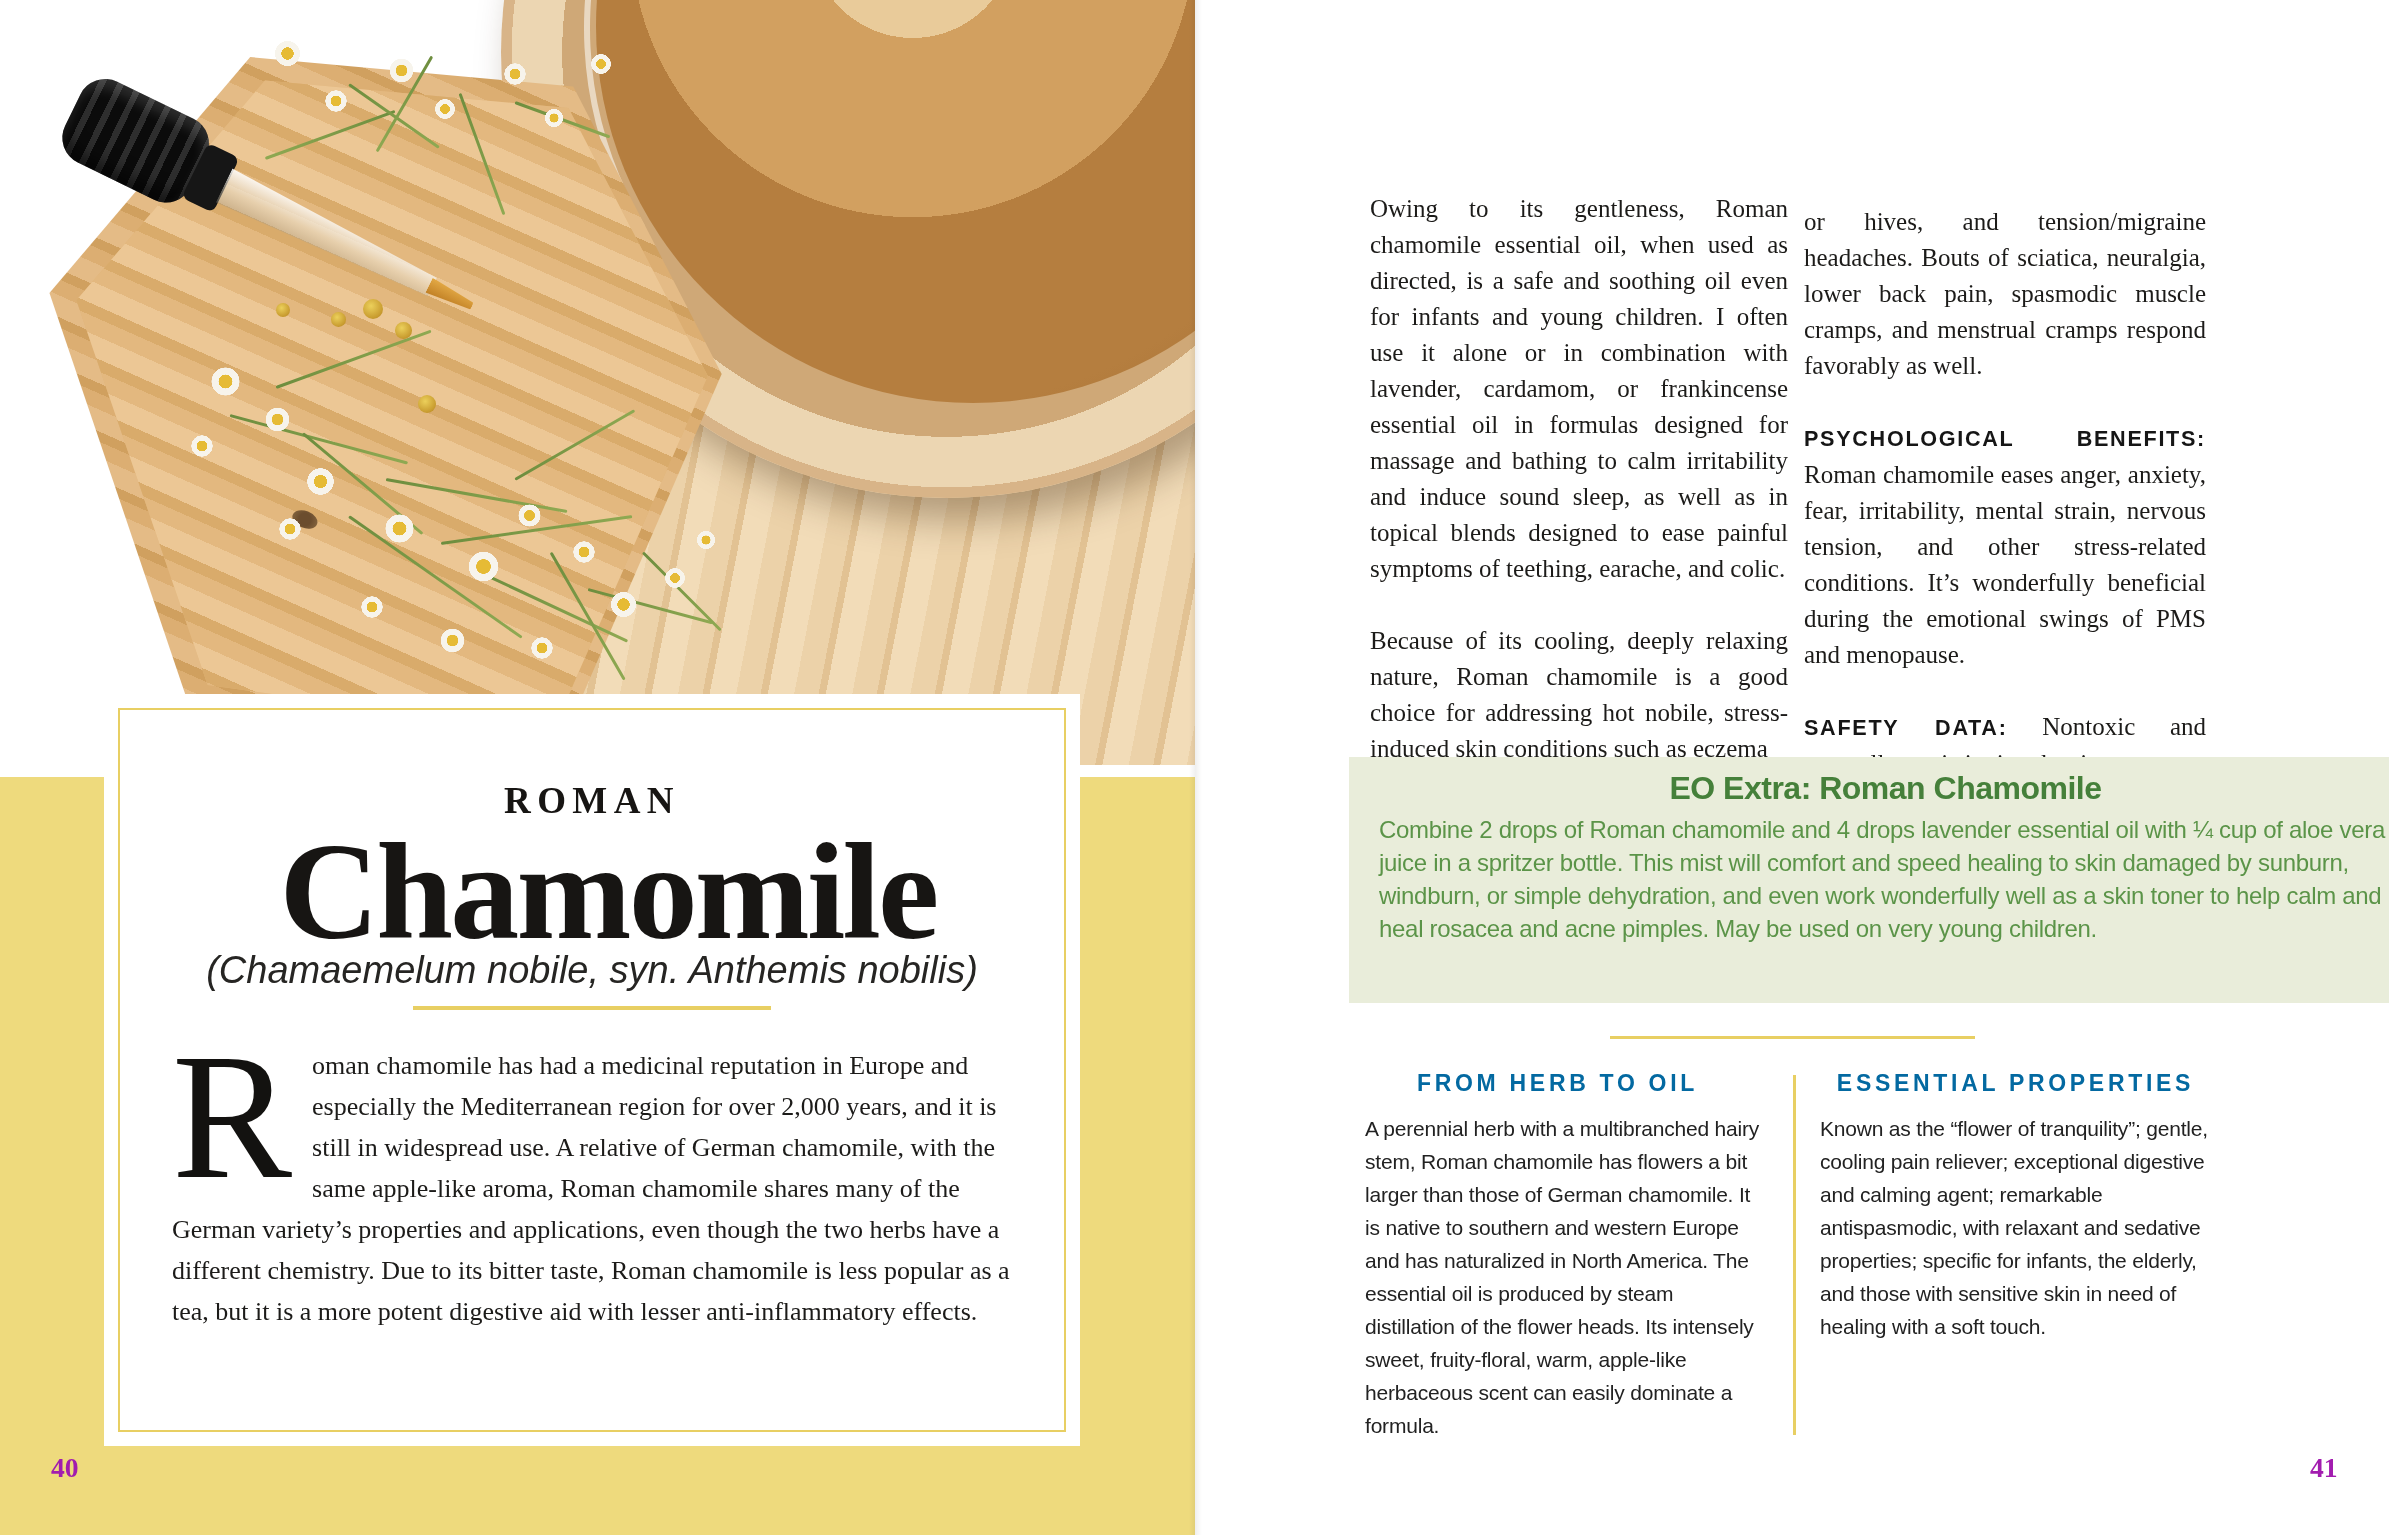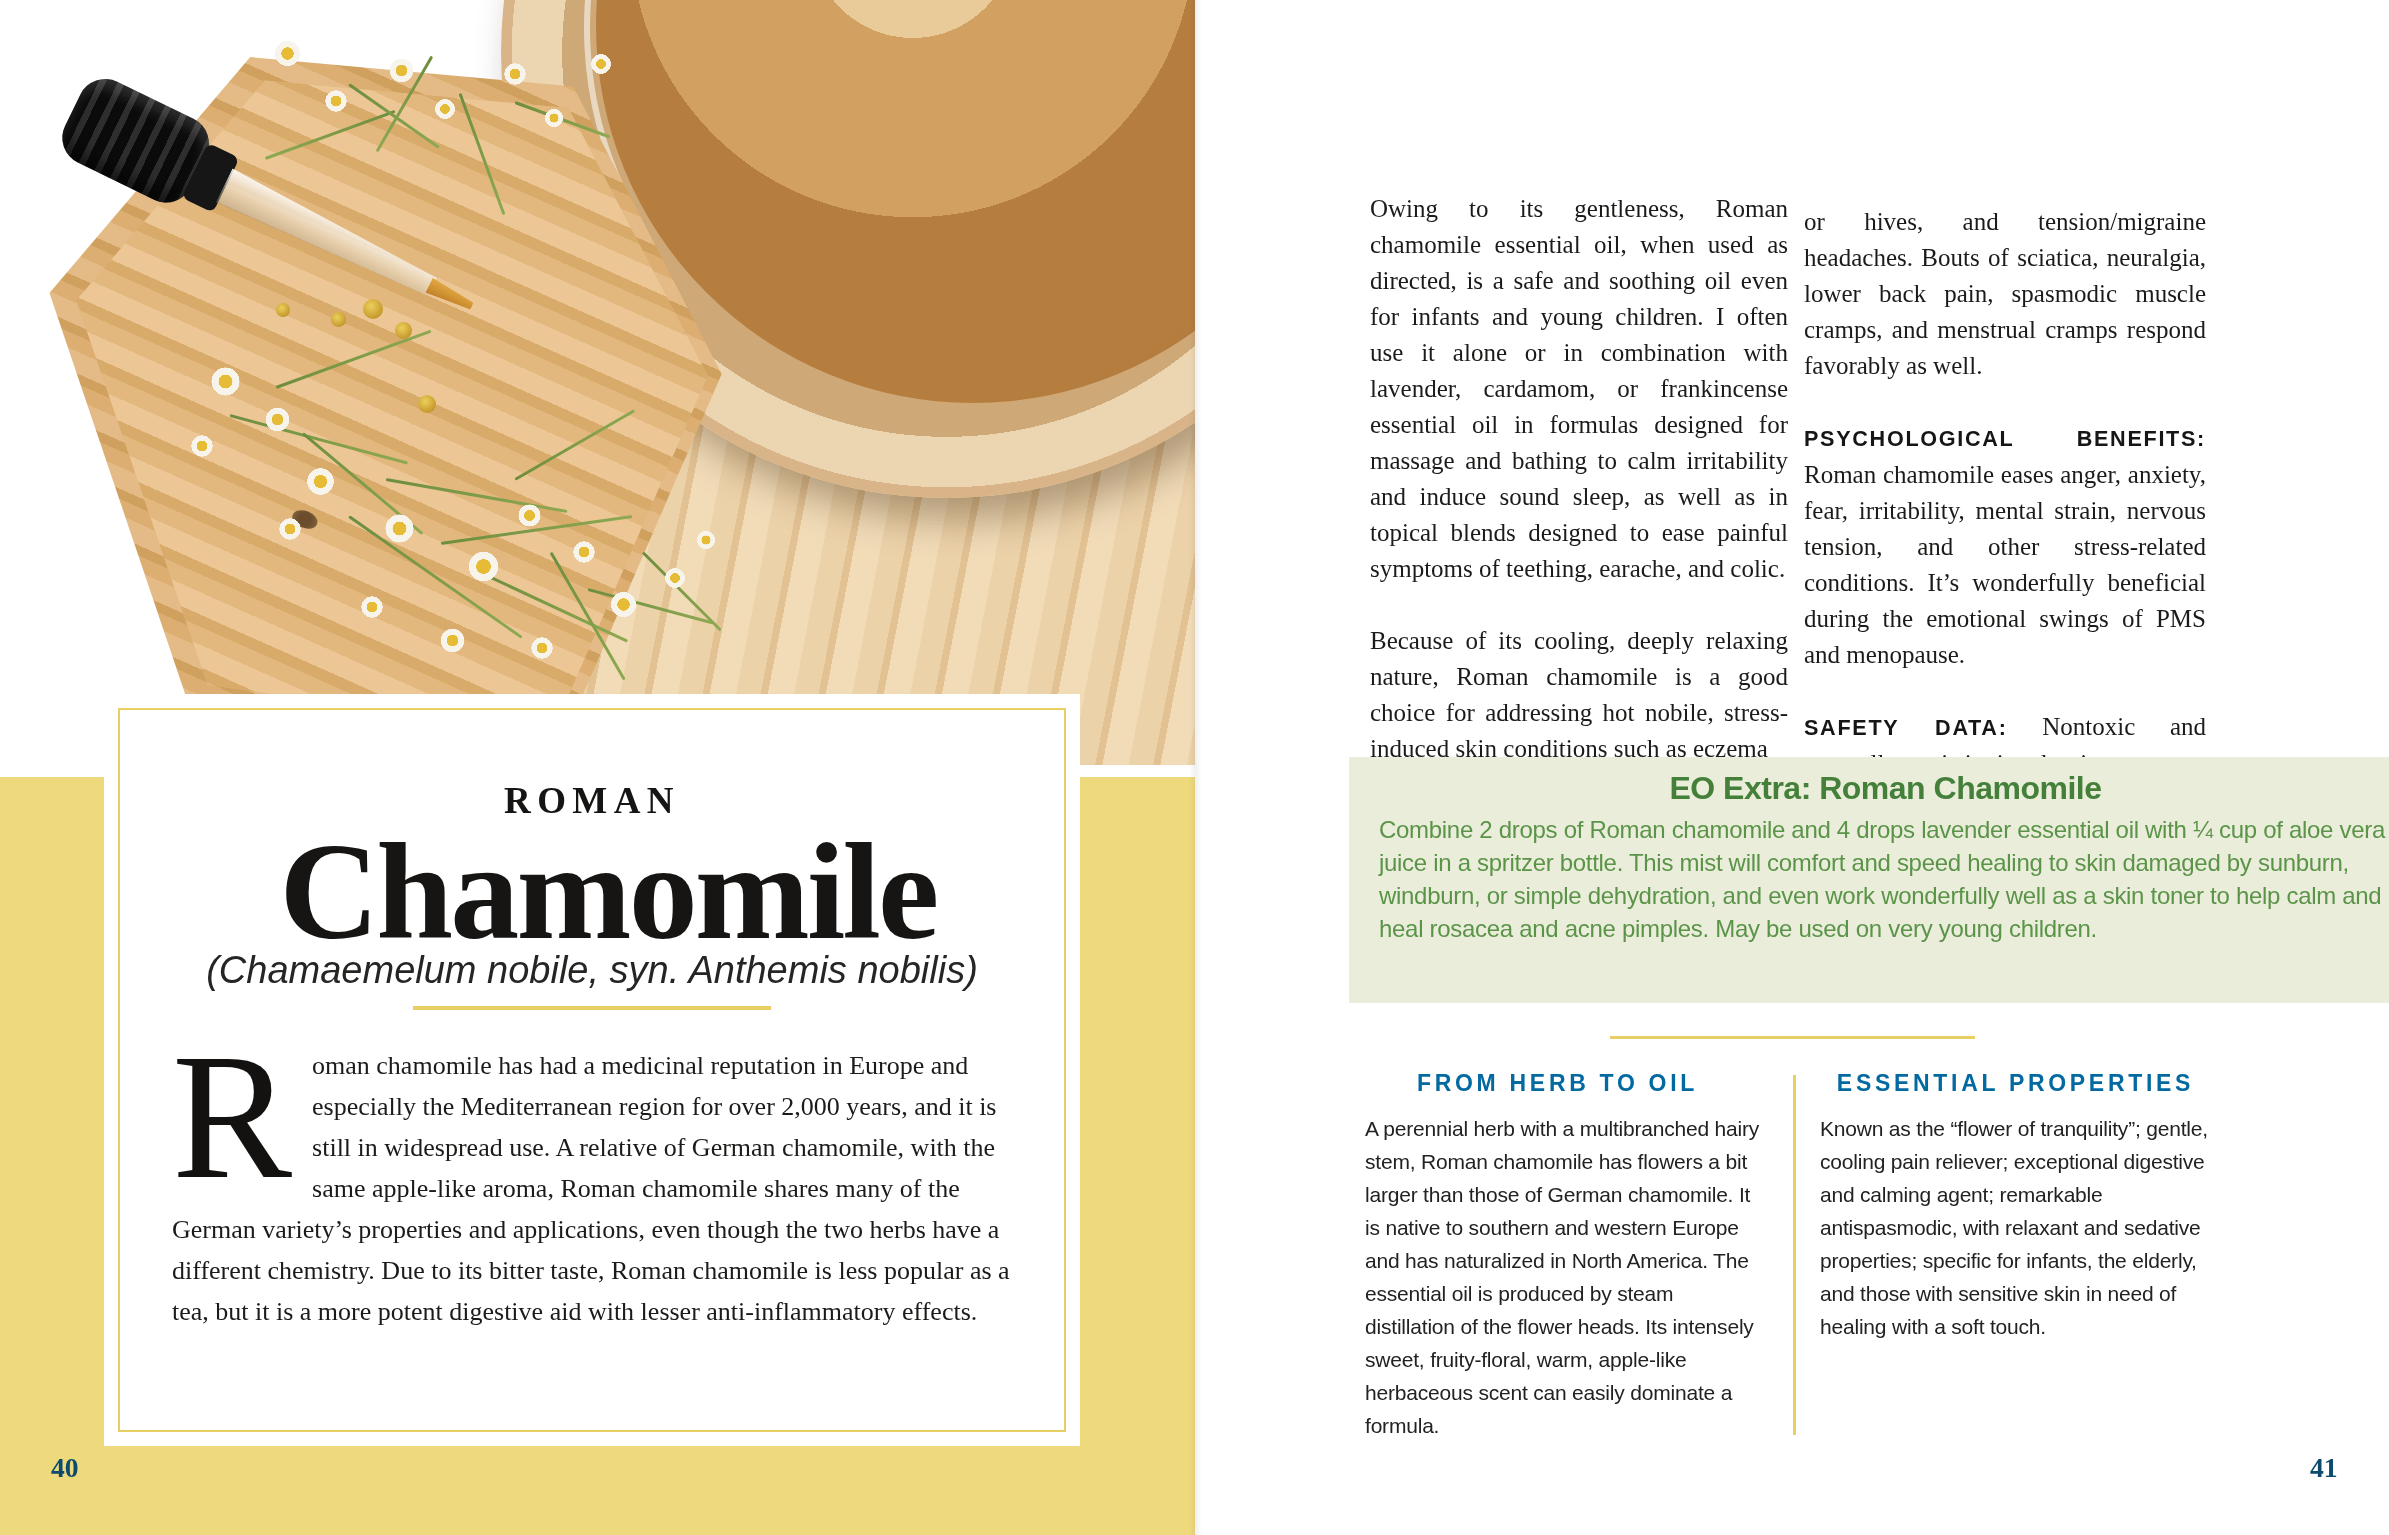--- a/index.html
+++ b/index.html
@@ -74,21 +74,21 @@
     font-family:"Liberation Serif",serif;font-weight:700;font-size:37px;letter-spacing:6.4px;color:#171513;}
   .title{position:absolute;left:0;top:108px;width:100%;margin:16px;text-align:center;
     font-family:"Liberation Serif",serif;font-weight:700;font-size:138px;line-height:147px;letter-spacing:-2.8px;color:#171513;}
   .subtitle{position:absolute;left:0;top:255px;width:100%;text-align:center;
     font-family:"Liberation Sans",sans-serif;font-style:italic;font-size:38px;color:#262523;}
   .title-rule{position:absolute;left:309px;top:312px;width:358px;height:3.7px;background:var(--rule-yellow);}
   .intro{position:absolute;left:68px;top:351px;width:842px;margin:0;
     font-size:26px;line-height:41px;text-align:left;color:var(--ink);}
   .dropcap{float:left;font-family:"Liberation Serif",serif;font-weight:400;
     font-size:180px;line-height:129px;padding:7.4px 20px 0 0;color:#131210;}
-  .pagenum{position:absolute;font-family:"Liberation Serif",serif;font-weight:700;font-size:27.6px;color:#0c4a6e;}
+  .pagenum{position:absolute;font-family:"Liberation Serif",serif;font-weight:700;font-size:27.6px;color:#a21caf;}
   .pn-left{left:51px;top:1452px;}
 
   
   .page-right{position:absolute;left:1195px;top:0;width:1195px;height:1536px;background:#fff;}
   .serif-col{position:absolute;font-size:25px;line-height:36px;text-align:justify;}
   .serif-col p{margin:0 0 36px 0;}
   .c1{left:175px;top:191px;width:418px;}
   .c2{left:609px;top:176px;width:402px;margin-top:28px;}
   .slabel{font-family:"Liberation Sans",sans-serif;font-weight:700;font-size:21.6px;letter-spacing:1.7px;color:#161616;}
 

